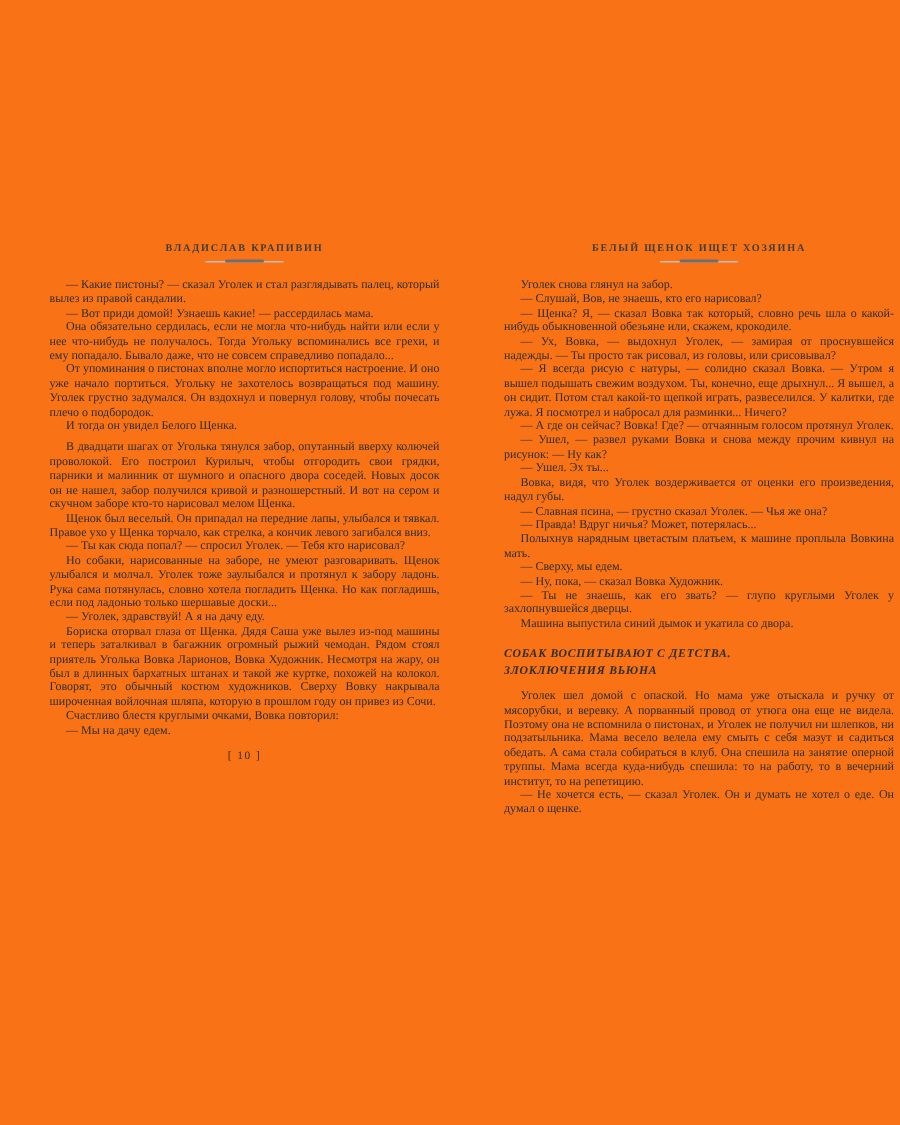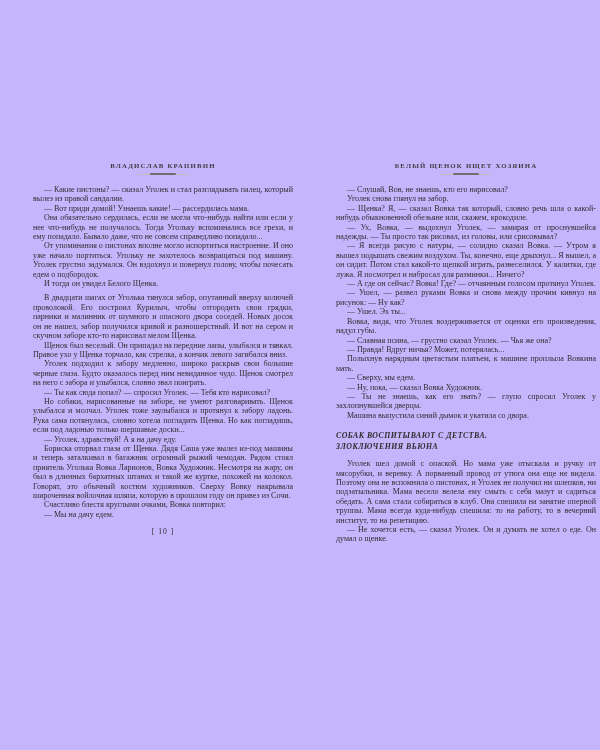--- a/index.html
+++ b/index.html
@@ -4,21 +4,21 @@
 <style>
   html, body {
     margin: 0;
     padding: 0;
     background: #ffffff;
   }
   .spread {
     position: relative;
     width: 600px;
     height: 750px;
-    background: #c4b5fd;
+    background: #f97316;
     font-family: "Liberation Serif", "DejaVu Serif", serif;
     color: #2e2e2e;
     overflow: hidden;
   }
   .page {
     position: absolute;
     top: 162px;
     width: 260px;
   }
   .page-left  { left: 33px; }
@@ -92,54 +92,53 @@
 
 <div class="spread">
 
   <div class="page page-left">
     <div class="running-head">ВЛАДИСЛАВ КРАПИВИН</div>
     <div class="head-rule"></div>
     <div class="body-text">
         <p class="para">— Какие пистоны? — сказал Уголек и стал разглядывать палец, который вылез из правой сандалии.</p>
         <p class="para">— Вот приди домой! Узнаешь какие! — рассердилась мама.</p>
         <p class="para">Она обязательно сердилась, если не могла что-нибудь найти или если у нее что-нибудь не получалось. Тогда Угольку вспоминались все грехи, и ему попадало. Бывало даже, что не совсем справедливо попадало...</p>
-        <p class="para">От упоминания о пистонах вполне могло испортиться настроение. И оно уже начало портиться. Угольку не захотелось возвращаться под машину. Уголек грустно задумался. Он вздохнул и повернул голову, чтобы почесать едем о подбородок.</p>
+        <p class="para">От упоминания о пистонах вполне могло испортиться настроение. И оно уже начало портиться. Угольку не захотелось возвращаться под машину. Уголек грустно задумался. Он вздохнул и повернул голову, чтобы почесать плечо о подбородок.</p>
         <p class="para">И тогда он увидел Белого Щенка.</p>
         <p class="para spaced">В двадцати шагах от Уголька тянулся забор, опутанный вверху колючей проволокой. Его построил Курилыч, чтобы отгородить свои грядки, парники и малинник от шумного и опасного двора соседей. Новых досок он не нашел, забор получился кривой и разношерстный. И вот на сером и скучном заборе кто-то нарисовал мелом Щенка.</p>
         <p class="para">Щенок был веселый. Он припадал на передние лапы, улыбался и тявкал. Правое ухо у Щенка торчало, как стрелка, а кончик левого загибался вниз.</p>
-        <p class="para">Уголек подходил к забору медленно, широко раскрыв свои большие черные глаза. Будто оказалось перед ним невиданное чудо. Щенок смотрел на него с забора и улыбался, словно звал поиграть.</p>
         <p class="para">— Ты как сюда попал? — спросил Уголек. — Тебя кто нарисовал?</p>
         <p class="para">Но собаки, нарисованные на заборе, не умеют разговаривать. Щенок улыбался и молчал. Уголек тоже заулыбался и протянул к забору ладонь. Рука сама потянулась, словно хотела погладить Щенка. Но как погладишь, если под ладонью только шершавые доски...</p>
         <p class="para">— Уголек, здравствуй! А я на дачу еду.</p>
         <p class="para">Бориска оторвал глаза от Щенка. Дядя Саша уже вылез из-под машины и теперь заталкивал в багажник огромный рыжий чемодан. Рядом стоял приятель Уголька Вовка Ларионов, Вовка Художник. Несмотря на жару, он был в длинных бархатных штанах и такой же куртке, похожей на колокол. Говорят, это обычный костюм художников. Сверху Вовку накрывала широченная войлочная шляпа, которую в прошлом году он привез из Сочи.</p>
         <p class="para">Счастливо блестя круглыми очками, Вовка повторил:</p>
         <p class="para">— Мы на дачу едем.</p>
       </div>
     <div class="page-number">[ 10 ]</div>
   </div>
 
   <div class="page page-right">
     <div class="running-head">БЕЛЫЙ ЩЕНОК ИЩЕТ ХОЗЯИНА</div>
     <div class="head-rule"></div>
     <div class="body-text">
+        <p class="para">Уголек снова глянул на забор.</p>
         <p class="para">— Слушай, Вов, не знаешь, кто его нарисовал?</p>
-        <p class="para">Уголек снова глянул на забор.</p>
         <p class="para">— Щенка? Я, — сказал Вовка так который, словно речь шла о какой-нибудь обыкновенной обезьяне или, скажем, крокодиле.</p>
         <p class="para">— Ух, Вовка, — выдохнул Уголек, — замирая от проснувшейся надежды. — Ты просто так рисовал, из головы, или срисовывал?</p>
         <p class="para">— Я всегда рисую с натуры, — солидно сказал Вовка. — Утром я вышел подышать свежим воздухом. Ты, конечно, еще дрыхнул... Я вышел, а он сидит. Потом стал какой-то щепкой играть, развеселился. У калитки, где лужа. Я посмотрел и набросал для разминки... Ничего?</p>
         <p class="para">— А где он сейчас? Вовка! Где? — отчаянным голосом протянул Уголек.</p>
         <p class="para">— Ушел, — развел руками Вовка и снова между прочим кивнул на рисунок: — Ну как?</p>
         <p class="para">— Ушел. Эх ты...</p>
         <p class="para">Вовка, видя, что Уголек воздерживается от оценки его произведения, надул губы.</p>
         <p class="para">— Славная псина, — грустно сказал Уголек. — Чья же она?</p>
         <p class="para">— Правда! Вдруг ничья? Может, потерялась...</p>
         <p class="para">Полыхнув нарядным цветастым платьем, к машине проплыла Вовкина мать.</p>
         <p class="para">— Сверху, мы едем.</p>
         <p class="para">— Ну, пока, — сказал Вовка Художник.</p>
-        <p class="para">— Ты не знаешь, как его звать? — глупо спросил Уголек у захлопнувшейся дверцы.</p>
+        <p class="para">— Ты не знаешь, как его звать? — глупо круглыми Уголек у захлопнувшейся дверцы.</p>
         <p class="para">Машина выпустила синий дымок и укатила со двора.</p>
         <div class="section-heading">
           <div>СОБАК ВОСПИТЫВАЮТ С ДЕТСТВА.</div>
           <div>ЗЛОКЛЮЧЕНИЯ ВЬЮНА</div>
         </div>
         <p class="para">Уголек шел домой с опаской. Но мама уже отыскала и ручку от мясорубки, и веревку. А порванный провод от утюга она еще не видела. Поэтому она не вспомнила о пистонах, и Уголек не получил ни шлепков, ни подзатыльника. Мама весело велела ему смыть с себя мазут и садиться обедать. А сама стала собираться в клуб. Она спешила на занятие оперной труппы. Мама всегда куда-нибудь спешила: то на работу, то в вечерний институт, то на репетицию.</p>
         <p class="para">— Не хочется есть, — сказал Уголек. Он и думать не хотел о еде. Он думал о щенке.</p>
       </div>
   </div>
 

